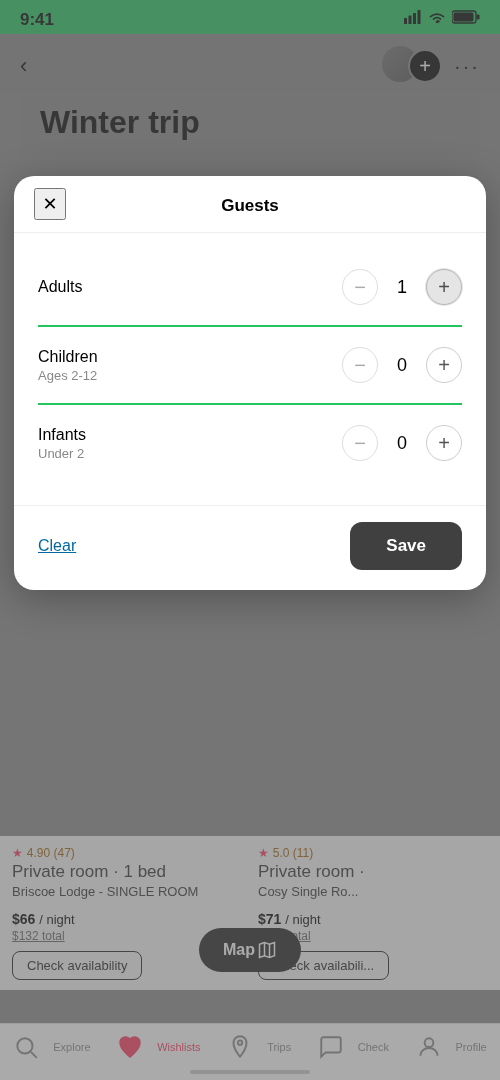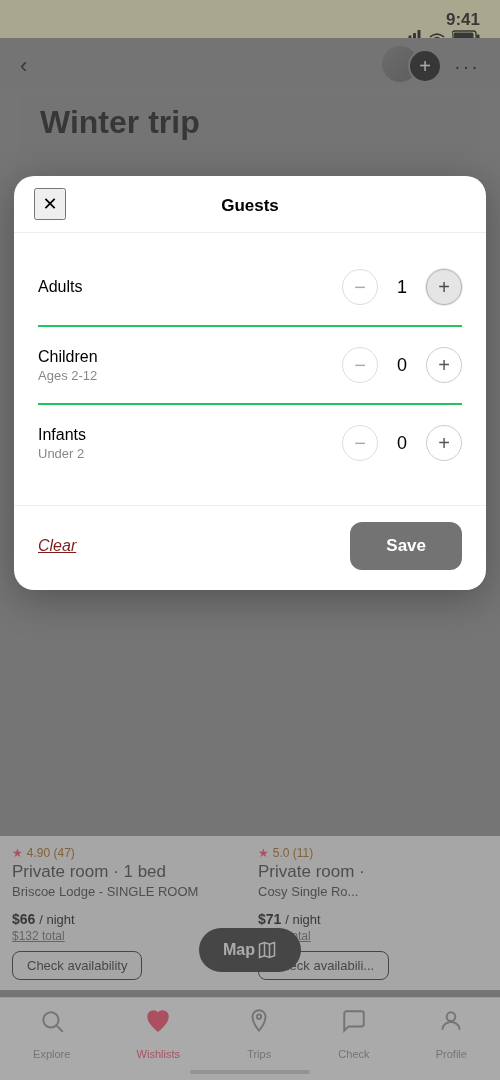--- a/index.html
+++ b/index.html
@@ -11,24 +11,23 @@
       background: #888;
       font-family: -apple-system, BlinkMacSystemFont, 'Segoe UI', sans-serif;
       overflow: hidden;
       position: relative;
     }
 
     
     .status-bar {
       display: flex;
       justify-content: space-between;
-      align-items: flex-end;
+      align-items: flex-start;
       padding: 10px 20px 4px 20px;
-      background: #fef9c3;
-      flex-direction: column;
+      background: #22c55e;
     }
     .status-time {
       font-size: 17px;
       font-weight: 600;
       color: #000;
     }
     .status-icons {
       display: flex;
       align-items: center;
       gap: 6px;
@@ -134,21 +133,20 @@
       background: #fff;
       border-top: 1px solid #e0e0e0;
       display: flex;
       justify-content: space-around;
       align-items: center;
       padding: 10px 0 20px 0;
       z-index: 2;
     }
     .nav-item {
       display: flex;
-      flex-direction: column;
       align-items: center;
       gap: 14px;
       cursor: pointer;
     }
     .nav-item svg { width: 26px; height: 26px; }
     .nav-item-label { font-size: 11px; color: #888; }
     .nav-item-label.active { color: #ff385c; }
 
     
     .map-btn {
@@ -253,29 +251,28 @@
 
     .modal-footer {
       display: flex;
       align-items: center;
       justify-content: space-between;
       padding: 16px 24px 20px 24px;
       border-top: 1px solid #eee;
     }
     .clear-btn {
       font-size: 16px;
-      color: #7f1d1d;
+      color: #0369a1;
       background: none;
       border: none;
       cursor: pointer;
       text-decoration: underline;
-      font-style: italic;
     }
     .save-btn {
-      background: #737373;
+      background: #404040;
       color: #fff;
       border: none;
       border-radius: 12px;
       padding: 14px 36px;
       font-size: 17px;
       font-weight: 600;
       cursor: pointer;
     }
 
     

